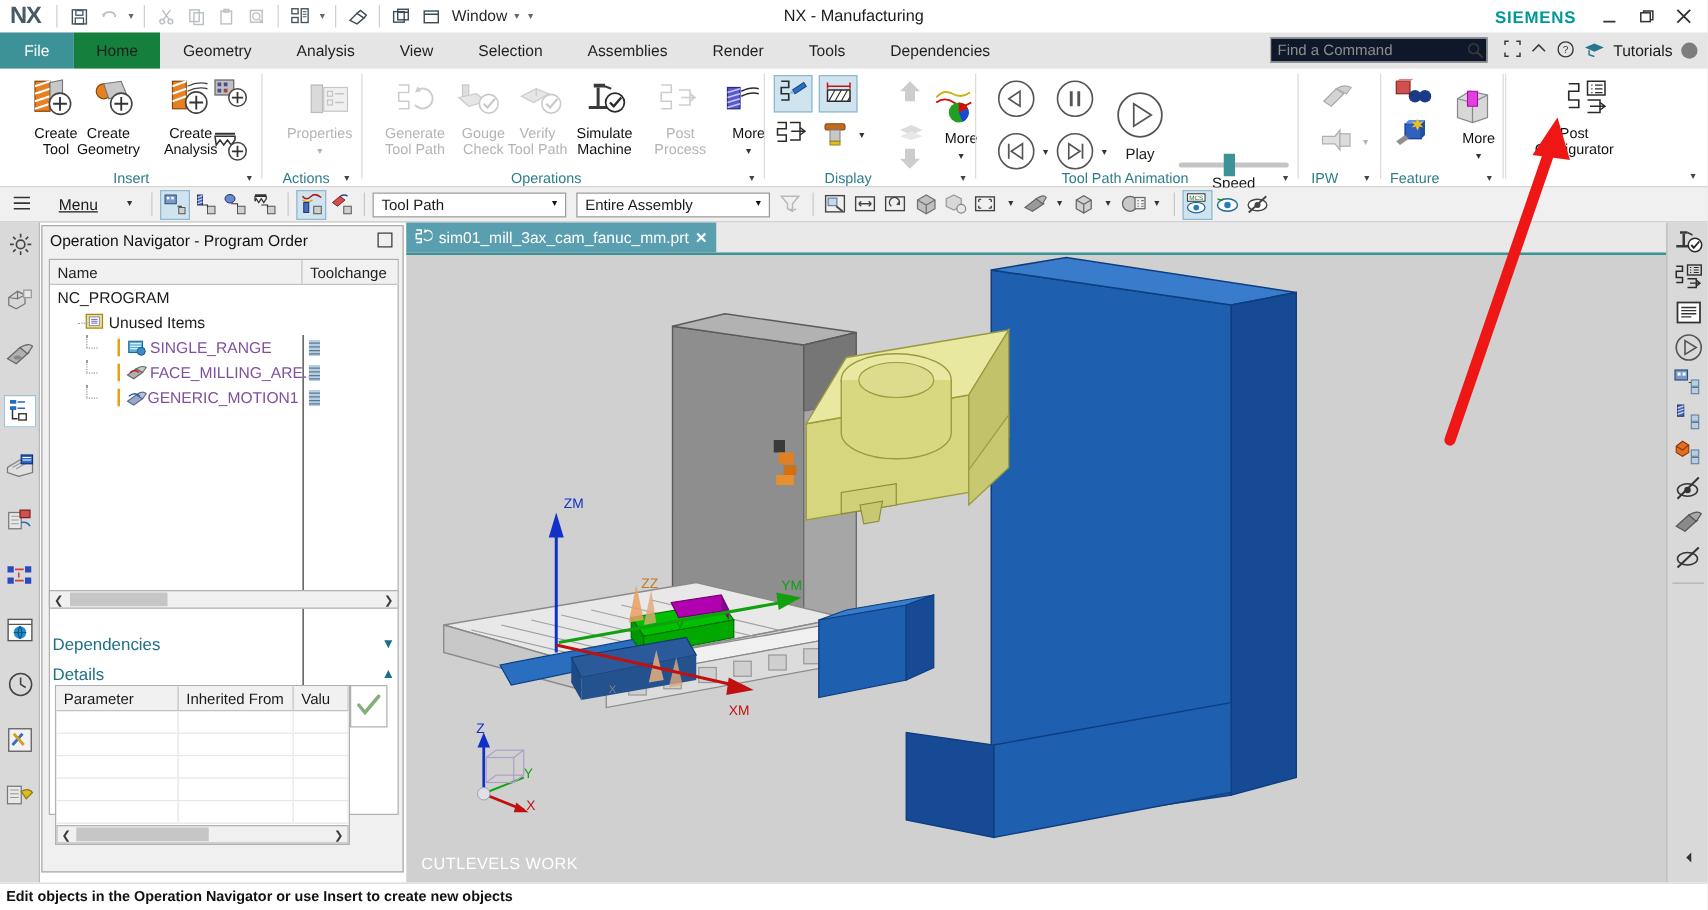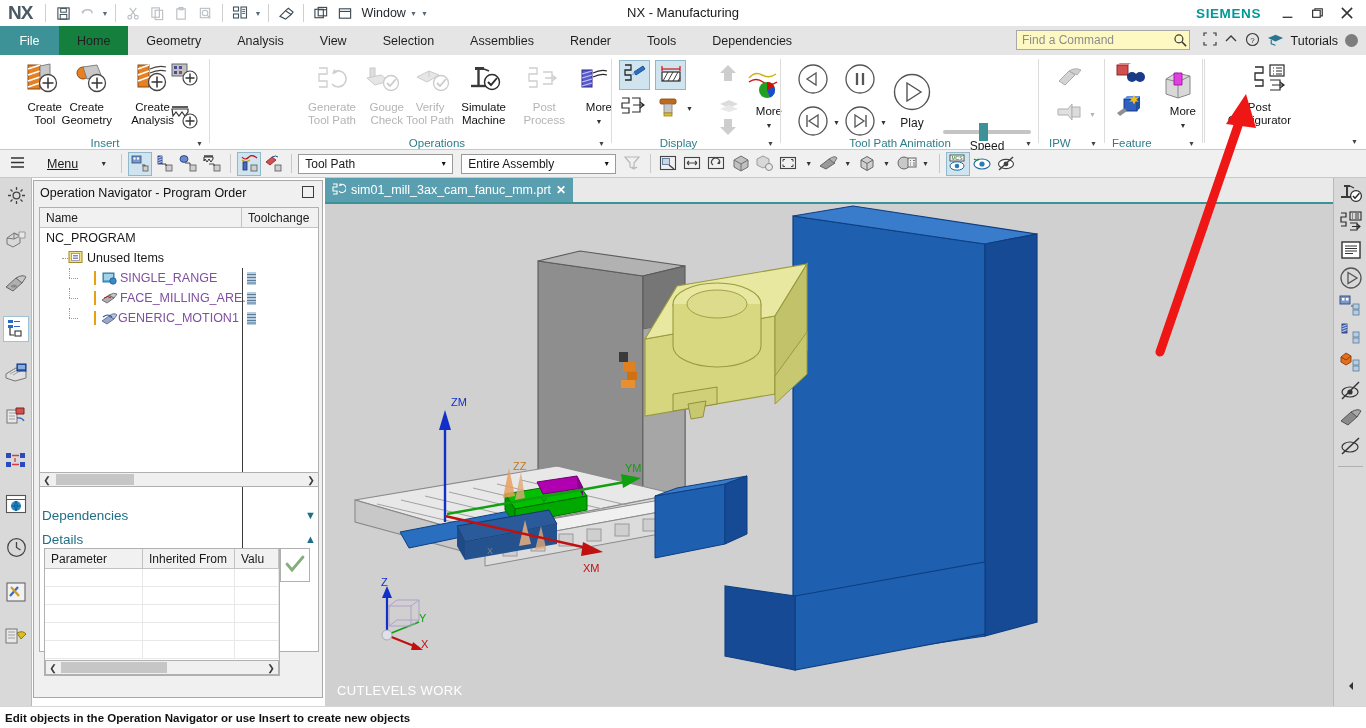--- a/index.html
+++ b/index.html
@@ -54,21 +54,21 @@
     display:flex; align-items:center; justify-content:center;
   }
   .tabs { position:absolute; left:59px; top:0; height:29px; display:flex; }
   .tab {
     height:29px; padding:0 18px; display:flex; align-items:center;
     font-size:12.5px; color:#1f1f1f;
   }
   .tab.active { background:#15803d; }
   .cmdsearch {
     position:absolute; right:176px; top:4px; width:174px; height:20px;
-    border:1px solid #a9a9a9; background:#fef9c3;
+    border:1px solid #a9a9a9; background:#0f172a;
     font-size:12px; color:#8d8d8d; padding:0 22px 0 5px; line-height:18px;
   }
   .cmdsearch-icon { position:absolute; right:178px; top:7px; color:#4a4a4a; }
   .tabbar-right { position:absolute; right:8px; top:0; height:29px; display:flex; align-items:center; gap:7px; }
   .tut { font-size:12.5px; color:#1a1a1a; }
   .avatar { width:13px; height:13px; border-radius:50%; background:#7d7d7d; }
 
   
   .ribbon {
     position:absolute; left:0; top:55px; width:1366px; height:95px;
@@ -427,20 +427,40 @@
           <path d="M2 2 h16" stroke="#333" stroke-width="1.6"></path>
           <circle cx="20" cy="16" r="7" fill="#fff" stroke="#444" stroke-width="1.2"></circle>
           <path d="M20 11.5 v9 M15.5 16 h9" stroke="#333" stroke-width="1.4"></path>
         </svg>
       </div>
       <div class="rgroup-label">Insert</div>
       <div class="rgroup-arrow" style="right:7px;">▼</div>
       <div class="rgroup-divider" style="right:0;"></div>
     </div>
 
+    <div class="rgroup" style="left:212px; width:78px;">
+      <div class="bigbtn dis" style="left:8px;">
+        <div class="ic">
+          <svg width="36" height="34" viewBox="0 0 36 34">
+            <rect x="3" y="4" width="9" height="22" fill="#dadada" stroke="#bbb" stroke-width="1"></rect>
+            <rect x="13" y="6" width="19" height="19" fill="#f0f0f0" stroke="#c8c8c8" stroke-width="1"></rect>
+            <rect x="16" y="9" width="4" height="4" fill="none" stroke="#c4c4c4" stroke-width="1"></rect>
+            <rect x="16" y="16" width="4" height="4" fill="none" stroke="#c4c4c4" stroke-width="1"></rect>
+            <path d="M22 11 h7 M22 18 h7" stroke="#c4c4c4" stroke-width="1.2"></path>
+          </svg>
+        </div>
+        <div class="lb">
+          <span>Properties</span><br>
+          <span class="caret-sm text-dim">▼</span>
+        </div>
+      </div>
+      <div class="rgroup-label" style="text-align:left; padding-left:14px;">Actions</div>
+      <div class="rgroup-arrow" style="left:62px;">▼</div>
+      <div class="rgroup-divider" style="right:0;"></div>
+    </div>
 
     <div class="rgroup" style="left:292px; width:320px;">
       <div class="bigbtn dis" style="left:2px;">
         <div class="ic">
           <svg width="40" height="34" viewBox="0 0 40 34">
             <path d="M3 4 h8 v6 h-8 v7 h8 v6 h-8" fill="none" stroke="#cecece" stroke-width="1.3"></path>
             <path d="M18 8 a8 8 0 1 1 -2 12" fill="none" stroke="#cecece" stroke-width="1.6"></path>
             <path d="M18 5 l3 4 l-5 1 z" fill="#cecece"></path>
           </svg>
         </div>

